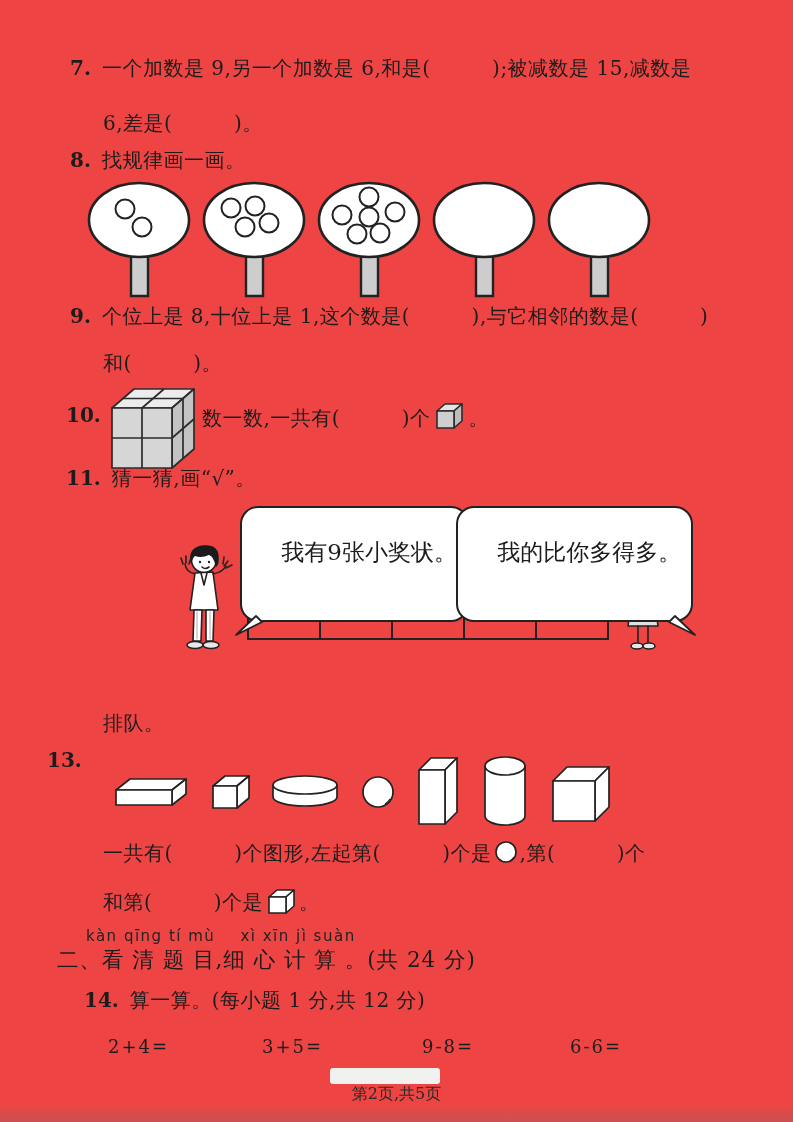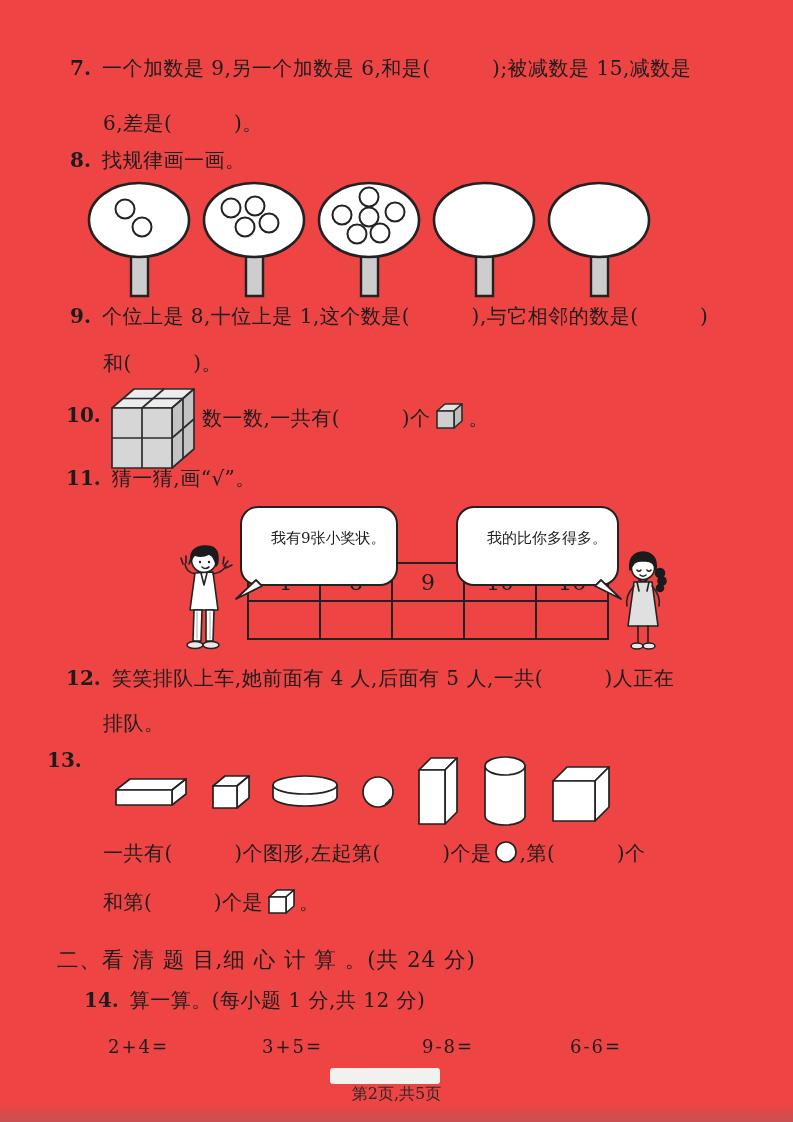--- a/index.html
+++ b/index.html
@@ -12,21 +12,21 @@
   .qline { position:absolute; font-size:20px; white-space:pre; letter-spacing:0.5px; }
   .qnum  { font-weight:bold; margin-right:11px; letter-spacing:0; }
   .qtext { }
   
   .trees-row { position:absolute; left:86px; top:180px; display:flex; gap:9px; }
   
   .inline-icon { vertical-align:-7px; margin:0 2px; }
   
   .bubble {
     position:absolute; background:#fff; border:2px solid #222; border-radius:18px;
-    padding:3px 10px 0; font-size:15px; white-space:pre; z-index:2;
+    padding:3px 10px 0; font-size:23px; white-space:pre; z-index:2;
   }
   .bubble svg.tail { position:absolute; z-index:1; }
   .guess-table { position:absolute; left:247px; top:562px; border-collapse:collapse; z-index:0; }
   .guess-table td {
     width:70px; height:36px; border:2px solid #222; text-align:center;
     font-size:22px; font-family:"DejaVu Serif","Liberation Serif",serif; padding:0;
   }
   
   .shapes-row { position:absolute; left:110px; top:746px; width:505px; height:92px;
     display:flex; align-items:center; justify-content:space-between; }
@@ -180,21 +180,20 @@
       <path d="M24 36 L42 36 L48 80 L18 80 Z" fill="#e0e0e0"></path>
       <path d="M27 36 L29 45 M39 36 L37 45"></path>
       <path d="M24 40 Q15 50 17 60"></path>
       <path d="M42 40 Q51 50 49 60"></path>
       <path d="M28 80 L28 96 M38 80 L38 96"></path>
       <ellipse cx="27" cy="100" rx="6" ry="3" fill="#e8e8e8"></ellipse>
       <ellipse cx="39" cy="100" rx="6" ry="3" fill="#e8e8e8"></ellipse>
     </g>
   </svg>
 
-  <div class="qline" style="left:66px; top:665px"><span class="qnum">12.</span><span class="qtext">笑笑排队上车,她前面有 4 人,后面有 5 人,一共(　　　)人正在</span></div>
   <div class="qline" style="left:103px; top:710px"><span class="qtext">排队。</span></div>
 
   <div class="qline" style="left:47px; top:748px"><span class="qnum">13.</span></div>
 
   <div class="shapes-row">
     <svg width="80" height="44" viewBox="0 0 80 44">
         <g stroke="#222" stroke-width="1.7" fill="#fff" stroke-linejoin="round">
           <polygon points="6,20 62,20 76,9 20,9"></polygon>
           <polygon points="62,20 62,35 76,24 76,9"></polygon>
           <rect x="6" y="20" width="56" height="15"></rect>
@@ -246,20 +245,21 @@
         <path d="M17 20 a9 9 0 0 0 3 -3" fill="none" stroke="#222" stroke-width="1.1"></path>
       </svg><span class="qtext">,第(　　　)个</span></div>
   <div class="qline" style="left:103px; top:887px"><span class="qtext">和第(　　　)个是</span><svg class="inline-icon" style="vertical-align:-8px" width="32" height="30" viewBox="0 0 32 30">
         <g stroke="#222" stroke-width="1.6" fill="#fff" stroke-linejoin="round">
           <polygon points="4,10 21,10 29,3 12,3"></polygon>
           <polygon points="21,10 21,26 29,19 29,3"></polygon>
           <rect x="4" y="10" width="17" height="16"></rect>
         </g>
       </svg><span class="qtext">。</span></div>
 
+  <div class="pinyin">kàn qīng tí mù    xì xīn jì suàn</div>
   <div class="sec-title">二、看 清 题 目,细 心 计 算 。(共 24 分)</div>
 
   <div class="qline" style="left:84px; top:987px"><span class="qnum">14.</span><span class="qtext">算一算。(每小题 1 分,共 12 分)</span></div>
 
   <span class="expr" style="left:108px">2+4=</span>
   <span class="expr" style="left:262px">3+5=</span>
   <span class="expr" style="left:422px">9-8=</span>
   <span class="expr" style="left:570px">6-6=</span>
 
   <div class="scan-smudge"></div>

